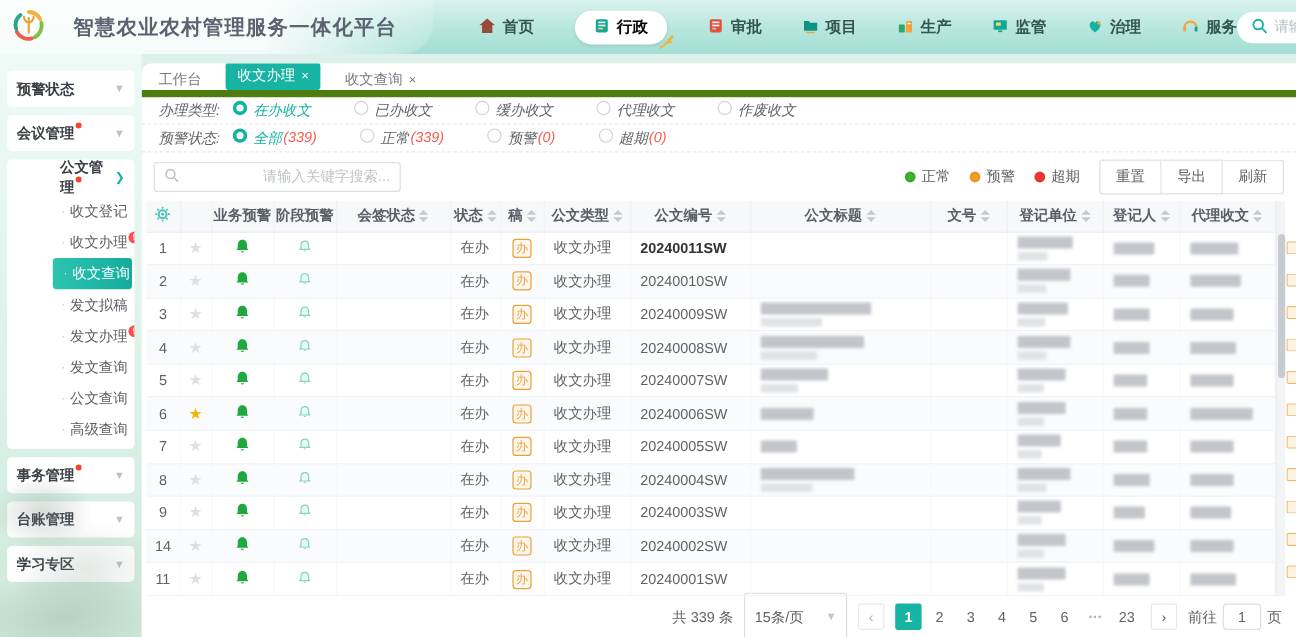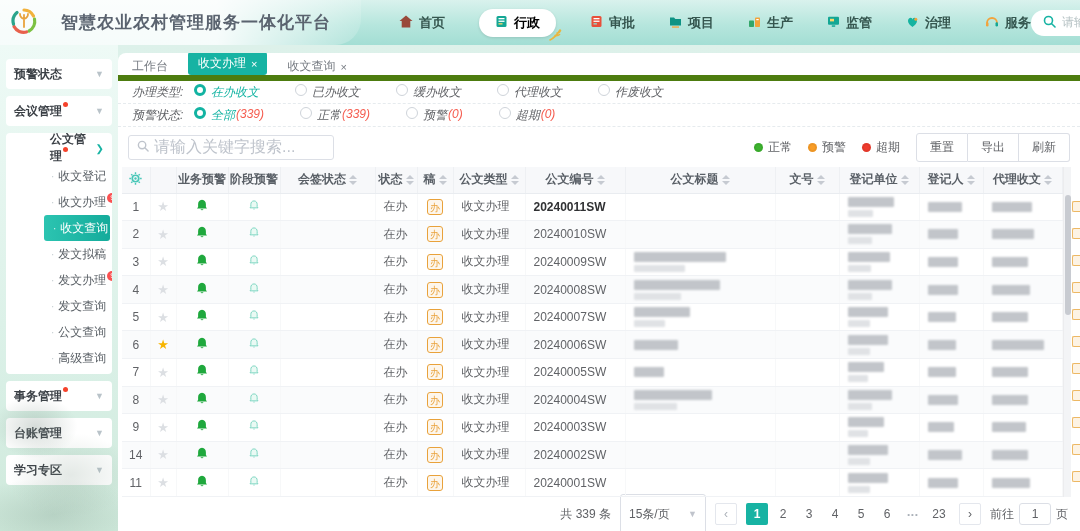--- a/index.html
+++ b/index.html
@@ -57,21 +57,21 @@
   .flabel { width:62px; color:#606266; }
   .radio-opt { display:flex; align-items:flex-start; margin-right:36px; cursor:pointer; }
   .rdo { width:12px; height:12px; border-radius:50%; border:1px solid #cfd4da; background:#fff; margin-right:5px; flex:0 0 12px; }
   .rdo.sel { border:3.5px solid #12b3a2; }
   .radio-opt .lbl { color:#606266; }
   .radio-opt.sel .lbl { color:#12b3a2; }
   .cnt { color:#f55c4f; margin-left:1px; }
 
   .toolbar { height:40px; flex:0 0 40px; display:flex; align-items:center; padding:0 10px 0 10px; }
   .kw-search { display:flex; align-items:center; gap:5px; border:1px solid #dcdfe6; border-radius:3px; height:25px; width:206px; padding:0 8px; }
-  .kw-search input { border:none; outline:none; width:100%; font-size:16px; color:#606266; font-family:inherit; }
+  .kw-search input { border:none; outline:none; width:100%; font-size:12px; color:#606266; font-family:inherit;text-align:right; }
   .kw-search input::placeholder { color:#bfc4cc; }
   .tb-right { margin-left:auto; display:flex; align-items:center; gap:16px; }
   .legend { display:flex; align-items:center; gap:16px; }
   .legend-item { display:flex; align-items:center; gap:5px; }
   .ldot { width:9px; height:9px; border-radius:50%; box-shadow:0 0 0 2px rgba(0,0,0,.05) inset; }
   .btn-group { display:flex; }
   .btn-group .btn { border:1px solid #dcdfe6; background:#fff; color:#606266; font-size:12px; padding:5px 13px; cursor:pointer; font-family:inherit; }
   .btn-group .btn + .btn { border-left:none; }
   .btn-group .btn:first-child { border-radius:3px 0 0 3px; }
   .btn-group .btn:last-child { border-radius:0 3px 3px 0; }

